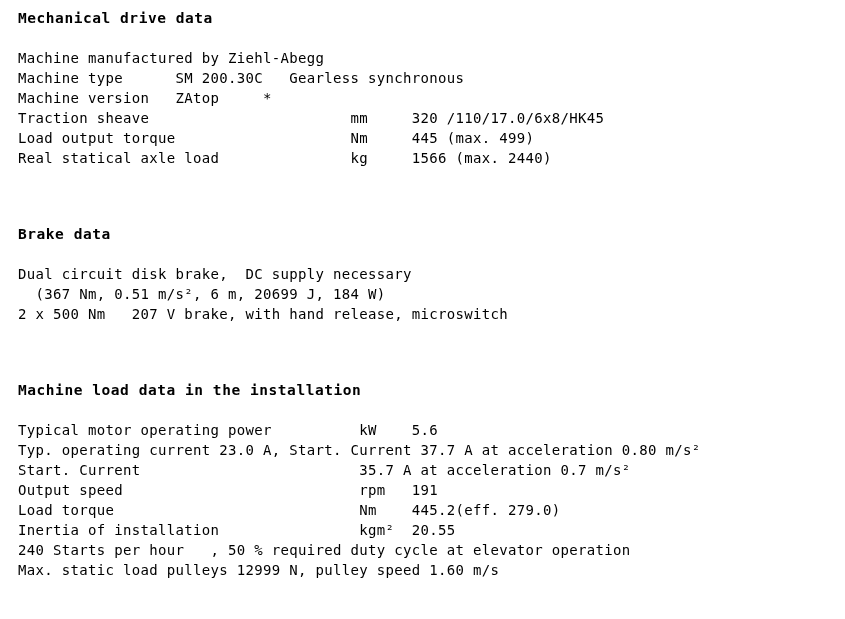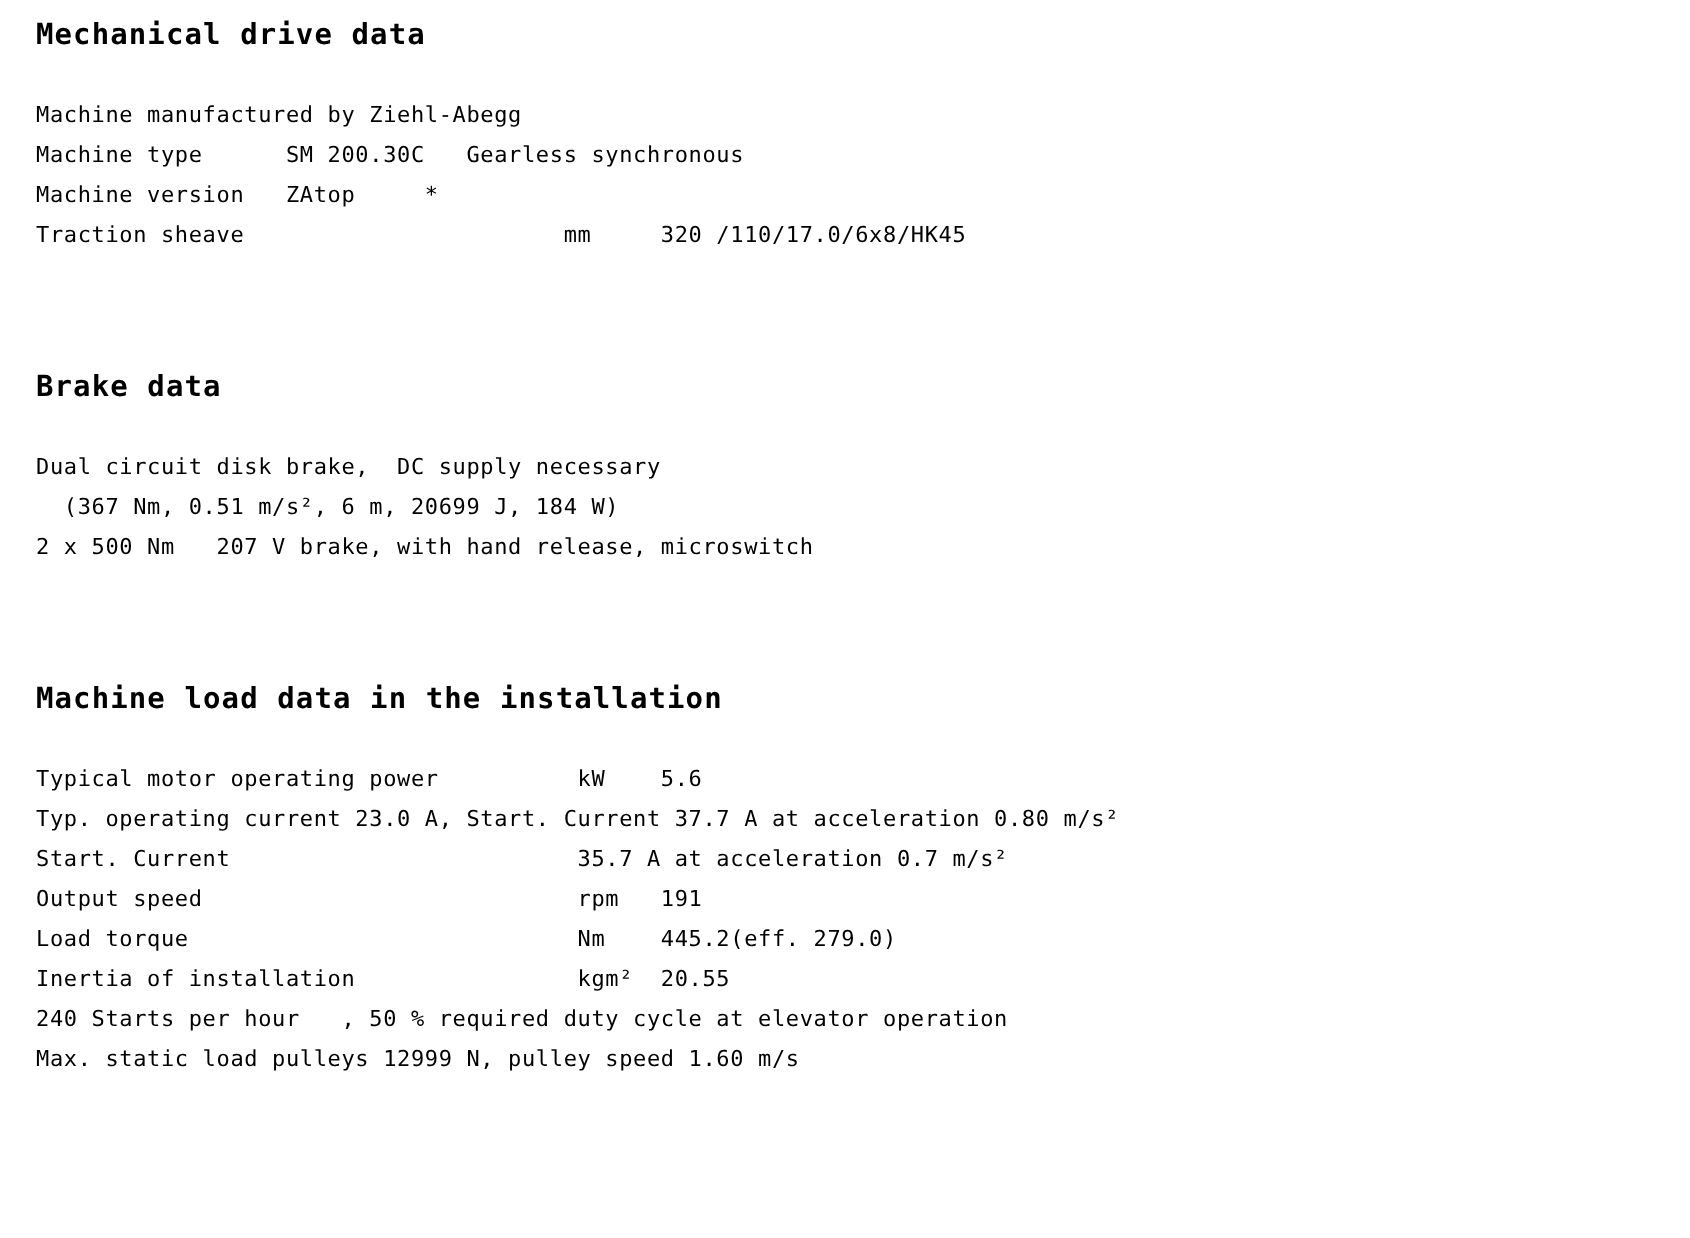--- a/index.html
+++ b/index.html
@@ -23,21 +23,21 @@
     box-sizing: border-box;
   }
   .doc {
     position: absolute;
     left: 18px;
     top: 8px;
     right: 0;
   }
   .line {
     display: block;
-    font-size: 11px;
+    font-size: 14px;
     line-height: 20px;
     letter-spacing: 0.32px;
     white-space: pre;
     height: 20px;
     font-family: "DejaVu Sans Mono", "Liberation Mono", monospace;
   }
   .heading {
     font-weight: bold;
     font-size: 14.5px;
     letter-spacing: 0.55px;
@@ -54,20 +54,22 @@
 <div class="page">
   <div class="doc">
 
     <div>
       <span class="line heading">Mechanical drive data</span>
       <span class="blank"></span>
       <span class="line">Machine manufactured by Ziehl-Abegg</span>
       <span class="line">Machine type      SM 200.30C   Gearless synchronous</span>
       <span class="line">Machine version   ZAtop     *</span>
       <span class="line">Traction sheave                       mm     320 /110/17.0/6x8/HK45</span>
+      <span class="line">Load output torque                    Nm     445 (max. 499)</span>
+      <span class="line">Real statical axle load               kg     1566 (max. 2440)</span>
     </div>
 
     <span class="blank"></span>
     <span class="gap-sm"></span>
     <span class="blank"></span>
 
     <div>
       <span class="line heading">Brake data</span>
       <span class="blank"></span>
       <span class="line">Dual circuit disk brake,  DC supply necessary</span>

